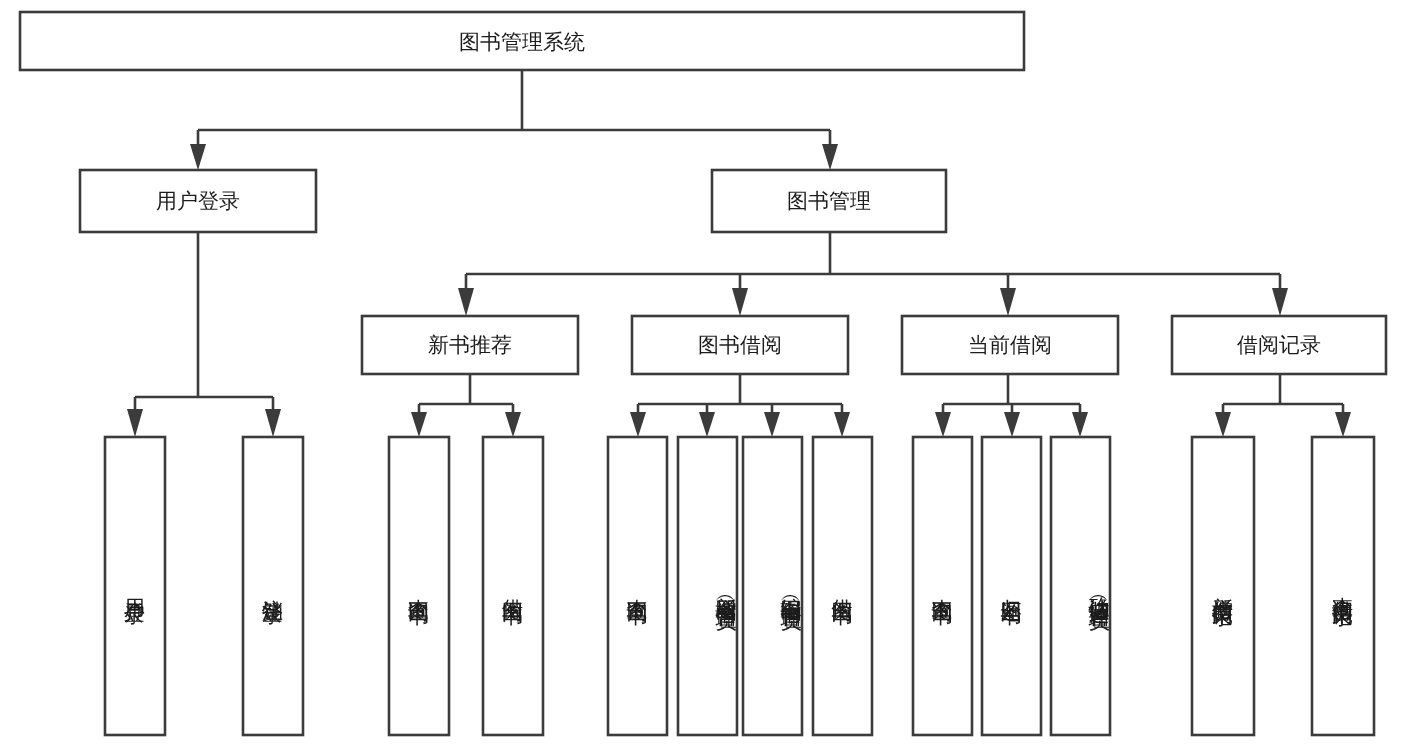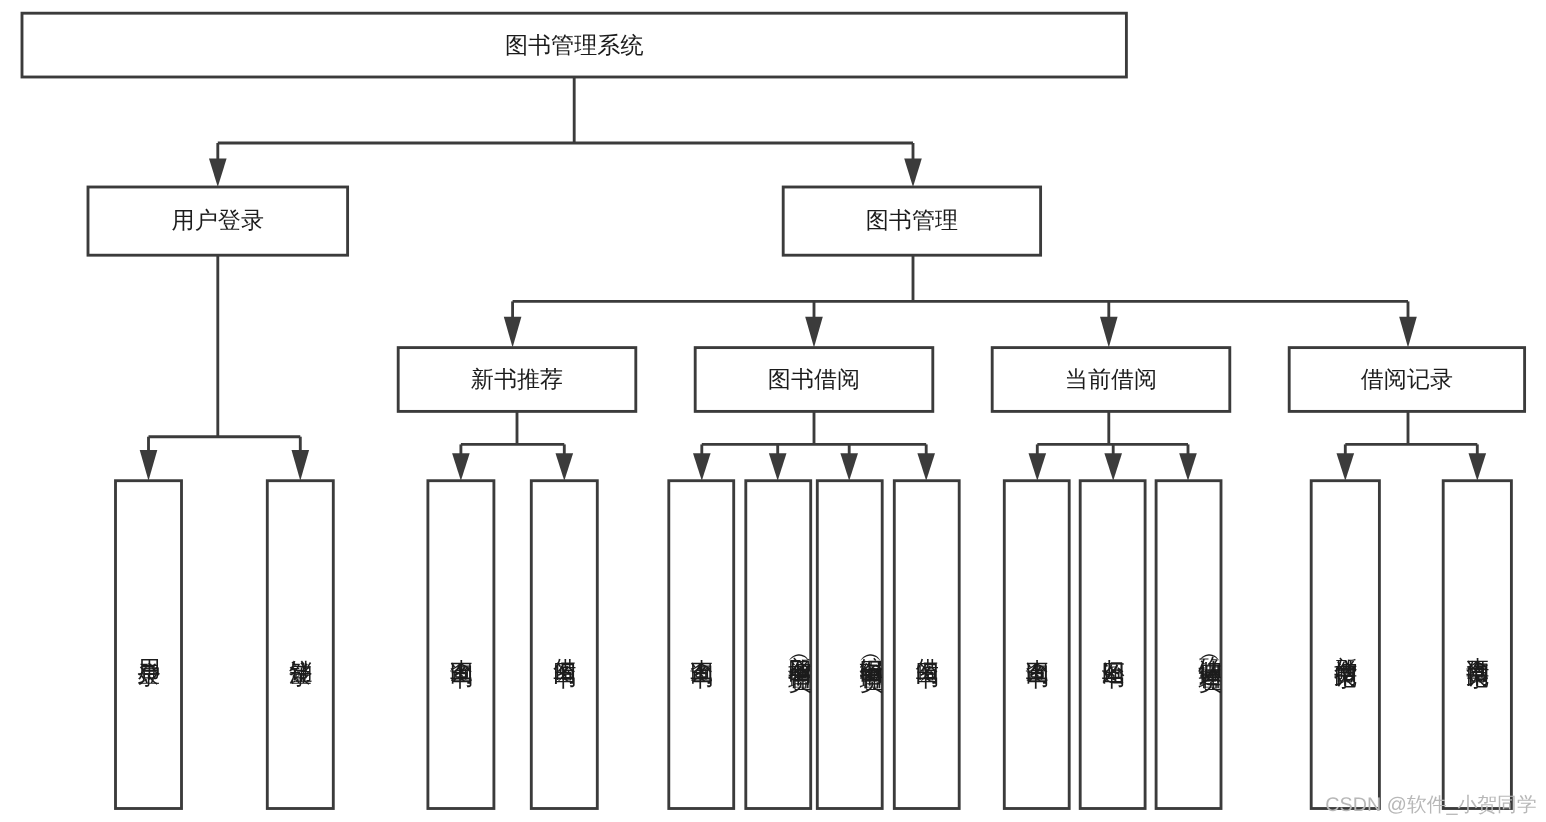--- a/index.html
+++ b/index.html
@@ -200,15 +200,14 @@
   <div class="node-label-v" style="left:608px;top:437px;width:59px;height:298px;">查询图书</div>
   <div class="node-label-v" style="left:678px;top:437px;width:59px;height:298px;align-items:flex-start;padding-top:6px;box-sizing:border-box;">新增图书（管理员）</div>
   <div class="node-label-v" style="left:743px;top:437px;width:59px;height:298px;align-items:flex-start;padding-top:6px;box-sizing:border-box;">编辑图书（管理员）</div>
   <div class="node-label-v" style="left:813px;top:437px;width:59px;height:298px;">借阅图书</div>
   <div class="node-label-v" style="left:913px;top:437px;width:59px;height:298px;">查询图书</div>
   <div class="node-label-v" style="left:982px;top:437px;width:59px;height:298px;">归还图书</div>
   <div class="node-label-v" style="left:1051px;top:437px;width:59px;height:298px;align-items:flex-start;padding-top:6px;box-sizing:border-box;">确认归还（管理员）</div>
   <div class="node-label-v" style="left:1192px;top:437px;width:62px;height:298px;">新增借阅记录</div>
   <div class="node-label-v" style="left:1312px;top:437px;width:62px;height:298px;">查询借阅记录</div>
 
-  <div class="watermark">CSDN @软件_小贺同学</div>
 
 </div>
 
 </body></html>

